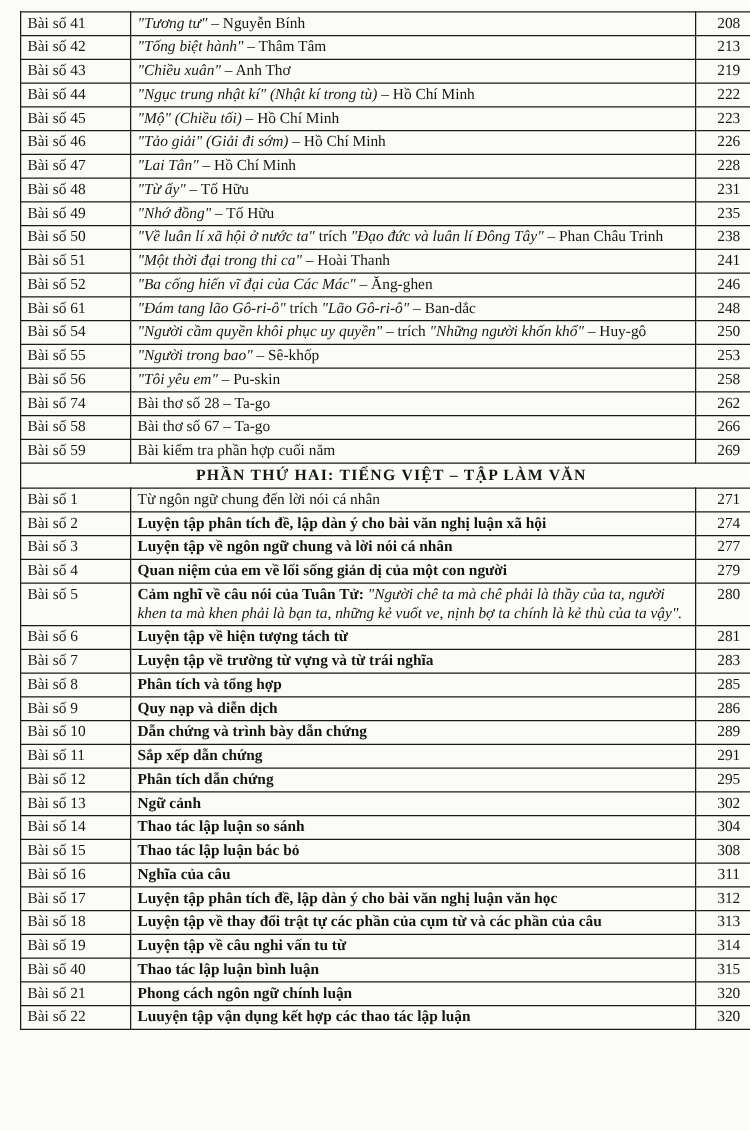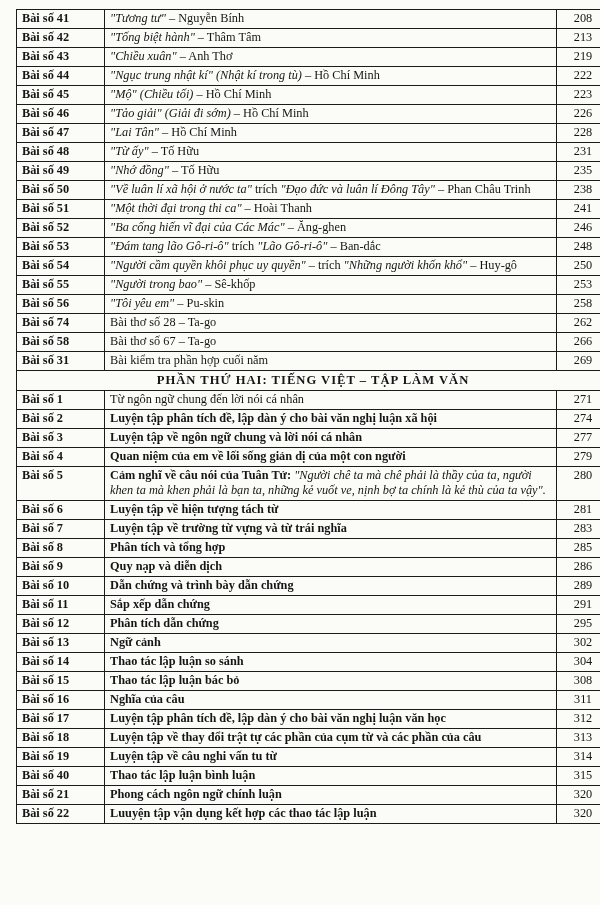--- a/index.html
+++ b/index.html
@@ -58,21 +58,21 @@
   }
   table.toc td {
     border: 1px solid #1b1b1b;
     padding: 1px 4px 2px 5px;
     font-size: 12.3px;
     line-height: 1.22;
     vertical-align: top;
   }
   td.c-label {
     width: 78px;
-    font-weight: bold;
+    font-weight: normal;
     white-space: nowrap;
   }
   td.c-title {
     width: 442px;
   }
   td.c-page {
     width: 42px;
     text-align: center;
     padding-left: 0;
     padding-right: 0;
@@ -152,21 +152,21 @@
           <td class="c-label">Bài số 51</td>
           <td class="c-title"><span class="it">"Một thời đại trong thi ca"</span><span> – Hoài Thanh</span></td>
           <td class="c-page">241</td>
         </tr>
         <tr>
           <td class="c-label">Bài số 52</td>
           <td class="c-title"><span class="it">"Ba cống hiến vĩ đại của Các Mác"</span><span> – Ăng-ghen</span></td>
           <td class="c-page">246</td>
         </tr>
         <tr>
-          <td class="c-label">Bài số 53</td>
+          <td class="c-label">Bài số 61</td>
           <td class="c-title"><span class="it">"Đám tang lão Gô-ri-ô"</span><span> trích </span><span class="it">"Lão Gô-ri-ô"</span><span> – Ban-dắc</span></td>
           <td class="c-page">248</td>
         </tr>
         <tr>
           <td class="c-label">Bài số 54</td>
           <td class="c-title"><span class="it">"Người cầm quyền khôi phục uy quyền"</span><span> – trích </span><span class="it">"Những người khốn khổ"</span><span> – Huy-gô</span></td>
           <td class="c-page">250</td>
         </tr>
         <tr>
           <td class="c-label">Bài số 55</td>
@@ -182,21 +182,21 @@
           <td class="c-label">Bài số 74</td>
           <td class="c-title"><span>Bài thơ số 28 – Ta-go</span></td>
           <td class="c-page">262</td>
         </tr>
         <tr>
           <td class="c-label">Bài số 58</td>
           <td class="c-title"><span>Bài thơ số 67 – Ta-go</span></td>
           <td class="c-page">266</td>
         </tr>
         <tr>
-          <td class="c-label">Bài số 31</td>
+          <td class="c-label">Bài số 59</td>
           <td class="c-title"><span>Bài kiểm tra phần hợp cuối năm</span></td>
           <td class="c-page">269</td>
         </tr>
         <tr class="section">
           <td colspan="3">PHẦN THỨ HAI: TIẾNG VIỆT – TẬP LÀM VĂN</td>
         </tr>
         <tr>
           <td class="c-label">Bài số 1</td>
           <td class="c-title"><span>Từ ngôn ngữ chung đến lời nói cá nhân</span></td>
           <td class="c-page">271</td>

